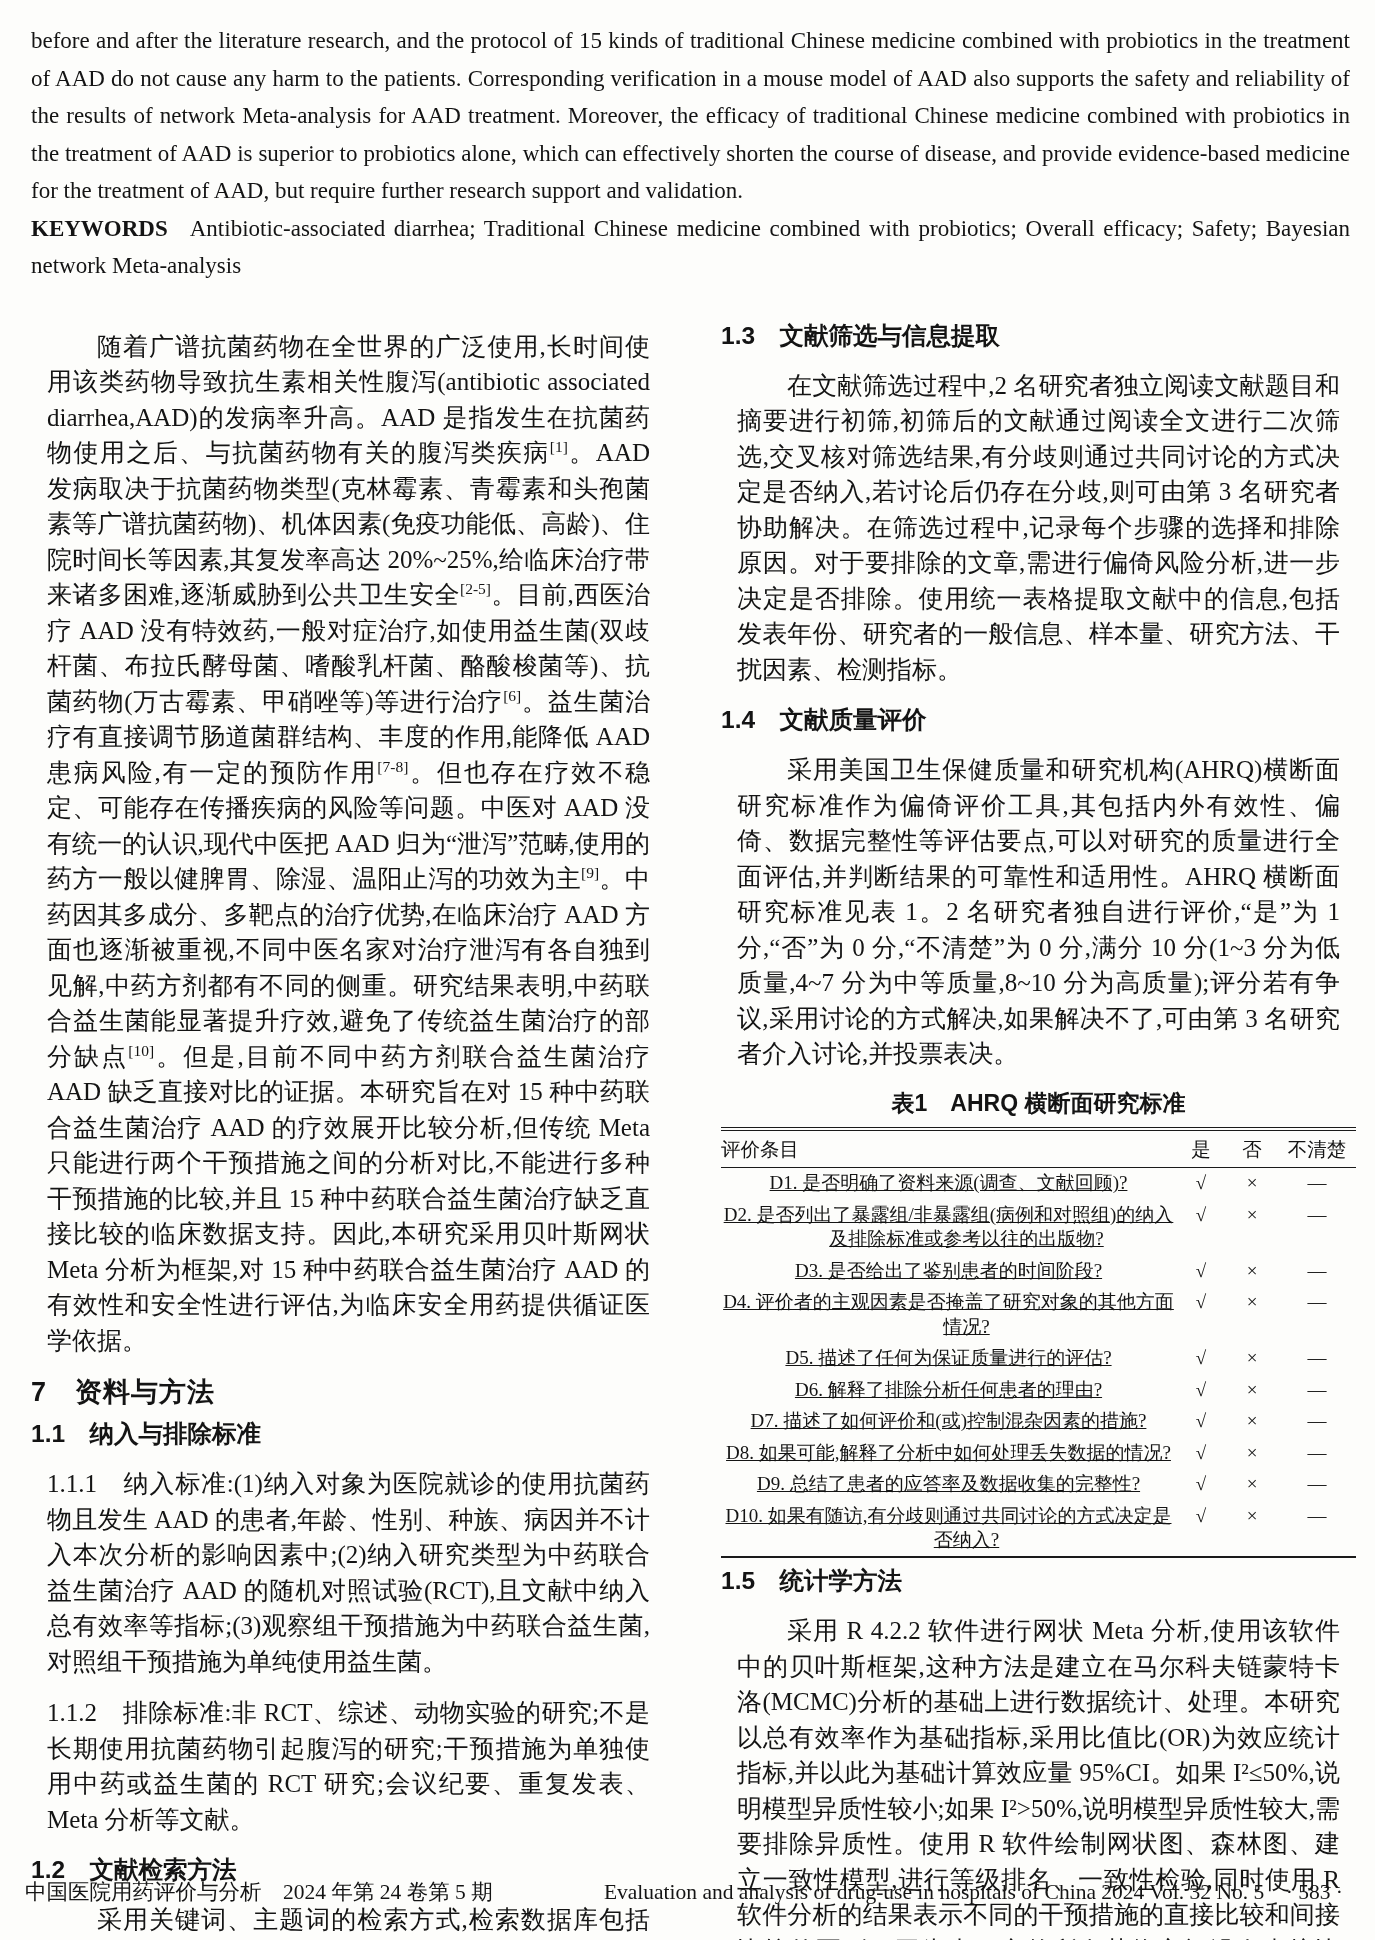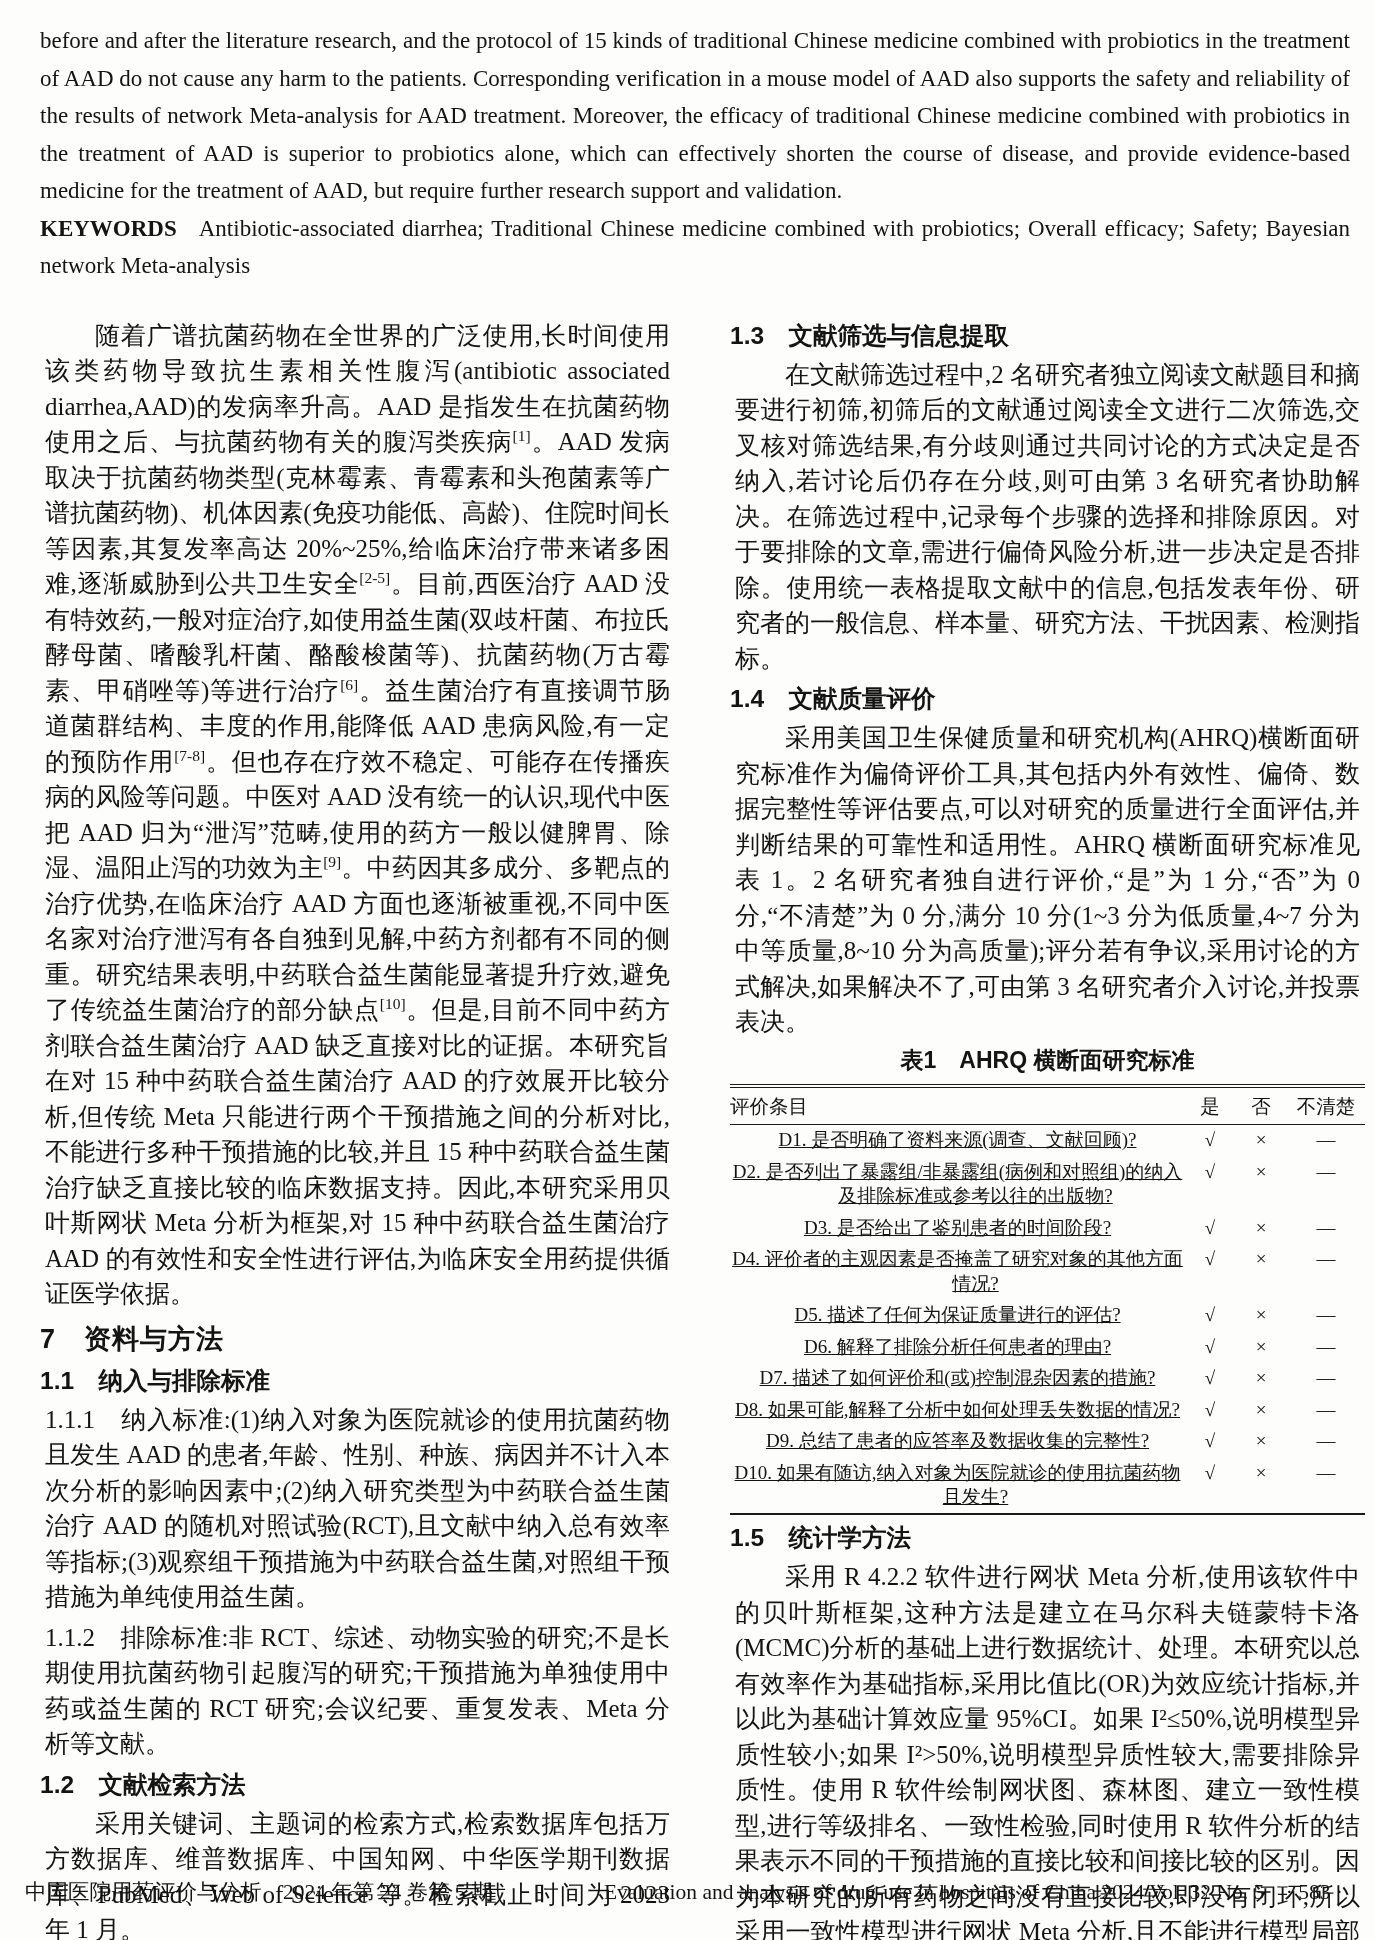--- a/index.html
+++ b/index.html
@@ -2,21 +2,21 @@
 <html><head>
 <meta charset="utf-8">
 <style>
   html,body { margin:0; padding:0; background:#ffffff; }
   .page {
     position: relative;
     width: 1375px;
     height: 1940px;
     background: #fdfdfb;
     box-sizing: border-box;
-    padding: 22px 25px 0 40px;
+    padding: 22px 25px 0 31px;
     color: #141414;
     font-family: "Liberation Serif", "DejaVu Serif", serif;
     overflow: hidden;
   }
   .abstract-tail {
     font-size: 23px;
     line-height: 37.5px;
     text-align: justify;
     margin: 0;
   }
@@ -26,21 +26,21 @@
     text-align: justify;
     margin: 0;
   }
   .kw-label { font-weight: bold; margin-right: 22px; }
   .columns { display: flex; gap: 55px; margin-top: 28px; }
   .col { width: 635px; flex: 0 0 635px; }
   .body-p {
     font-size: 25px;
     line-height: 35.5px;
     text-align: justify;
-    margin: 5px;
+    margin: 16px;
   }
   .indent { text-indent: 2em; }
   .h-l1 {
     font-family: "Liberation Sans", "DejaVu Sans", sans-serif;
     font-size: 27px; font-weight: bold;
     margin: 9px 0 7px 0;
     letter-spacing: 1px;
   }
   .h-l2 {
     font-family: "Liberation Sans", "DejaVu Sans", sans-serif;
@@ -178,21 +178,21 @@
             <td class="mark">×</td>
             <td class="mark">—</td>
           </tr>
           <tr>
             <td class="item">D9. 总结了患者的应答率及数据收集的完整性?</td>
             <td class="mark">√</td>
             <td class="mark">×</td>
             <td class="mark">—</td>
           </tr>
           <tr>
-            <td class="item">D10. 如果有随访,纳入对象为医院就诊的使用抗菌药物且发生?</td>
+            <td class="item">D10. 如果有随访,有分歧则通过共同讨论的方式决定是否纳入?</td>
             <td class="mark">√</td>
             <td class="mark">×</td>
             <td class="mark">—</td>
           </tr>
         </tbody>
       </table>
 
       <div class="h-l2">1.5　统计学方法</div>
       <p class="body-p indent">采用 R 4.2.2 软件进行网状 Meta 分析,使用该软件中的贝叶斯框架,这种方法是建立在马尔科夫链蒙特卡洛(MCMC)分析的基础上进行数据统计、处理。本研究以总有效率作为基础指标,采用比值比(OR)为效应统计指标,并以此为基础计算效应量 95%CI。如果 I²≤50%,说明模型异质性较小;如果 I²&gt;50%,说明模型异质性较大,需要排除异质性。使用 R 软件绘制网状图、森林图、建立一致性模型,进行等级排名、一致性检验,同时使用 R 软件分析的结果表示不同的干预措施的直接比较和间接比较的区别。因为本研究的所有药物之间没有直接比较,即没有闭环,所以采用一致性模型进行网状 Meta 分析,且不能进行模型局部一致性检验。计算规模</p>
     </div>

